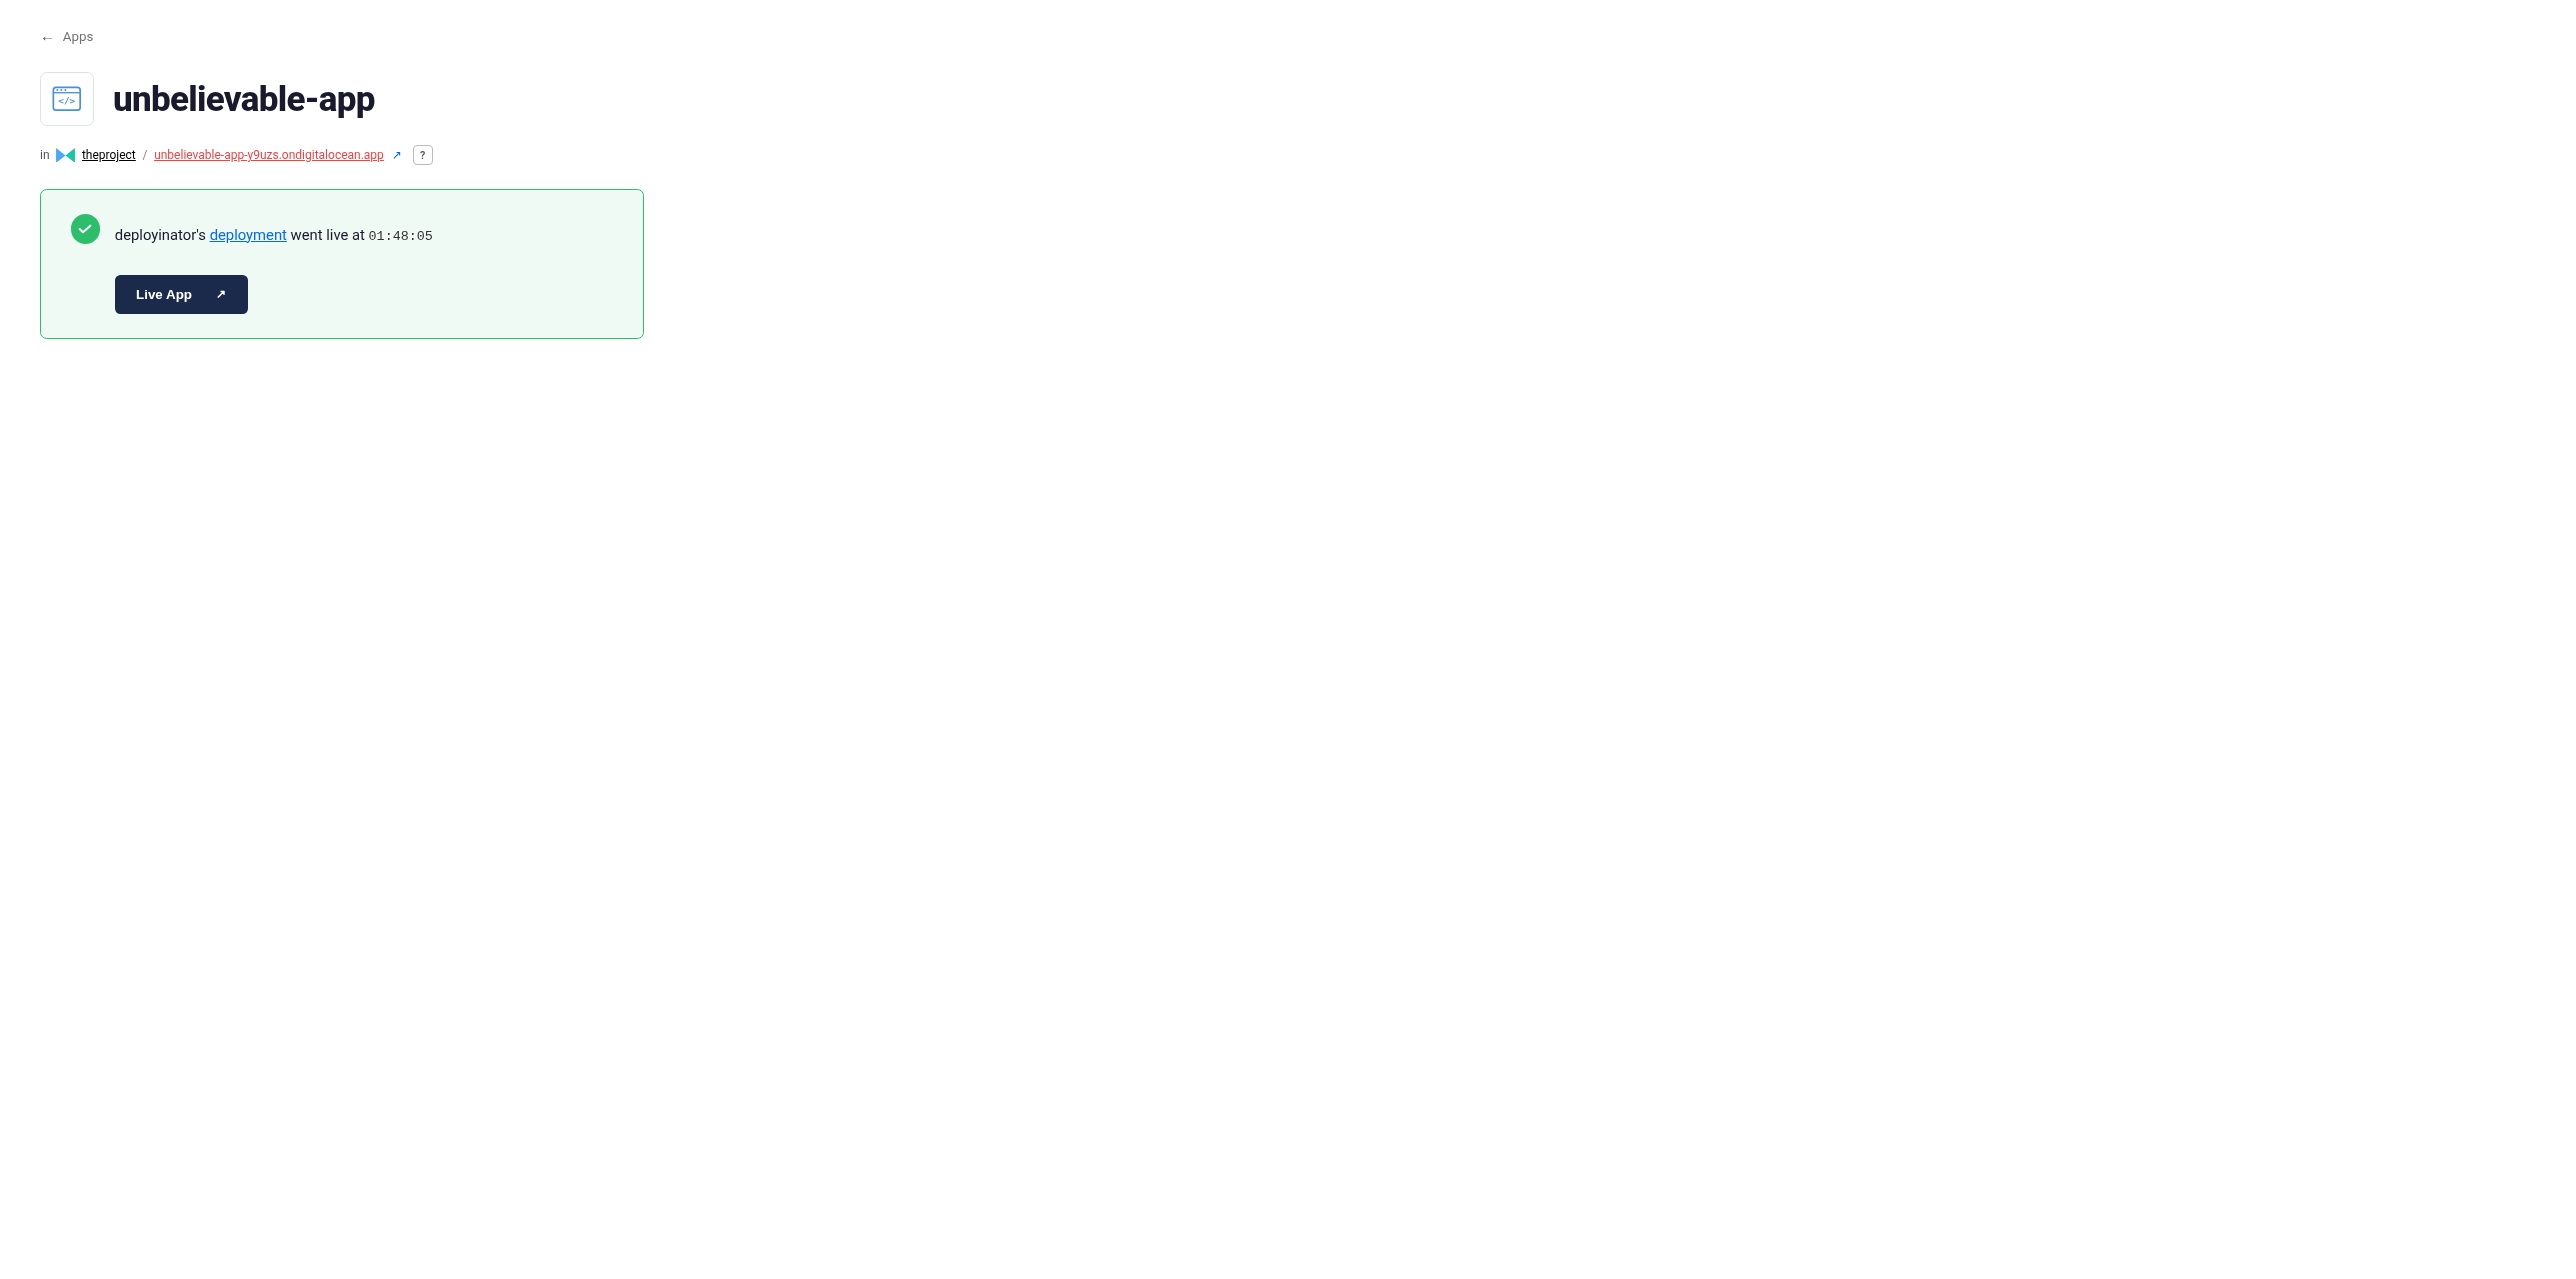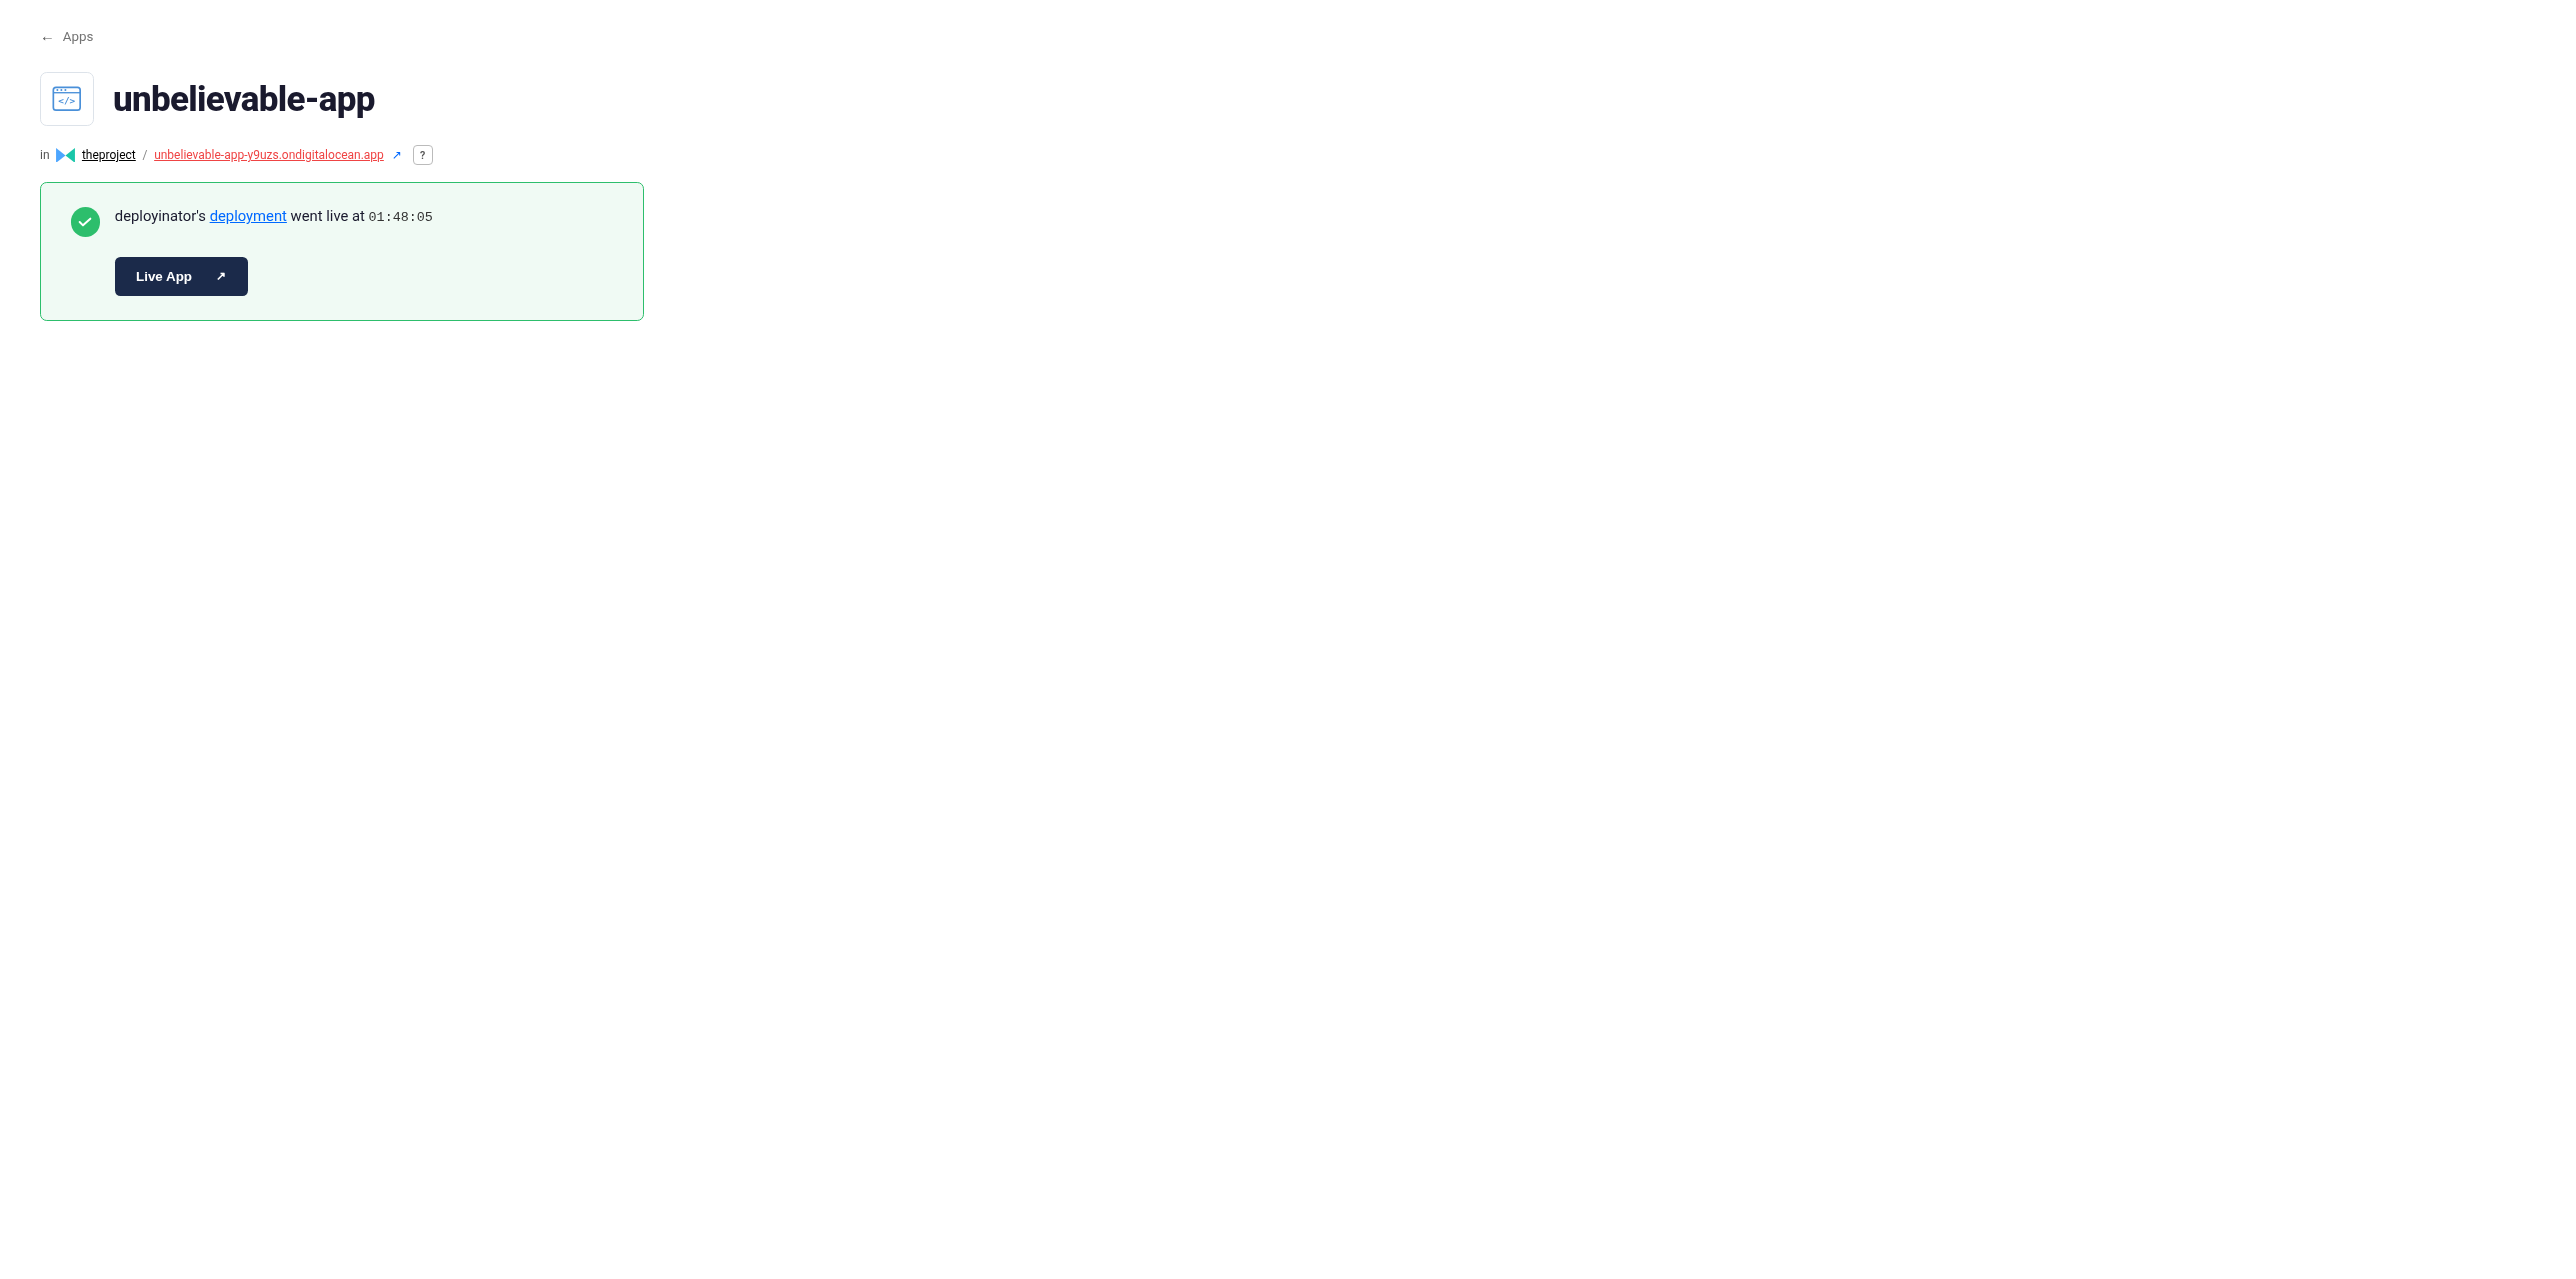--- a/index.html
+++ b/index.html
@@ -62,21 +62,21 @@
       font-size: 35px;
       font-weight: 800;
       color: #1a1a2e;
       letter-spacing: -0.7px;
     }
 
     .app-subtitle {
       display: flex;
       align-items: center;
       gap: 6.7px;
-      margin-bottom: 17px;
+      margin-bottom: 24px;
       font-size: 12px;
       color: #555;
       flex-wrap: wrap;
     }
 
     .project-logo {
       width: 19px;
       height: 14.8px;
       display: inline-flex;
       flex-shrink: 0;
@@ -124,23 +124,23 @@
     .status-card {
       background: #f0faf4;
       border: 1.3px solid #2dbe6c;
       border-radius: 6.7px;
       padding: 24px 29.5px;
       max-width: 604px;
     }
 
     .status-row {
       display: flex;
-      align-items: flex-start;
+      align-items: flex-end;
       gap: 14.8px;
-      margin-bottom: 20px;
+      margin-bottom: 31px;
     }
 
     .success-circle {
       width: 29.5px;
       height: 29.5px;
       background: #2dbe6c;
       border-radius: 50%;
       display: flex;
       align-items: center;
       justify-content: center;

